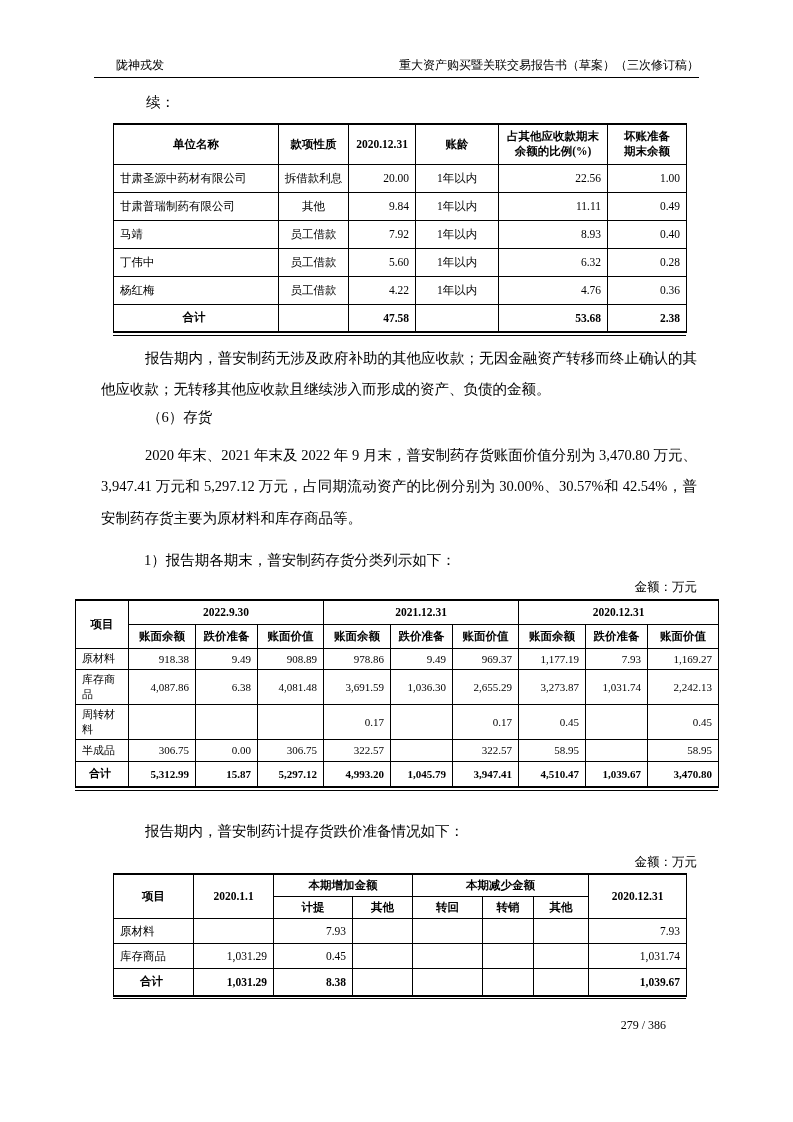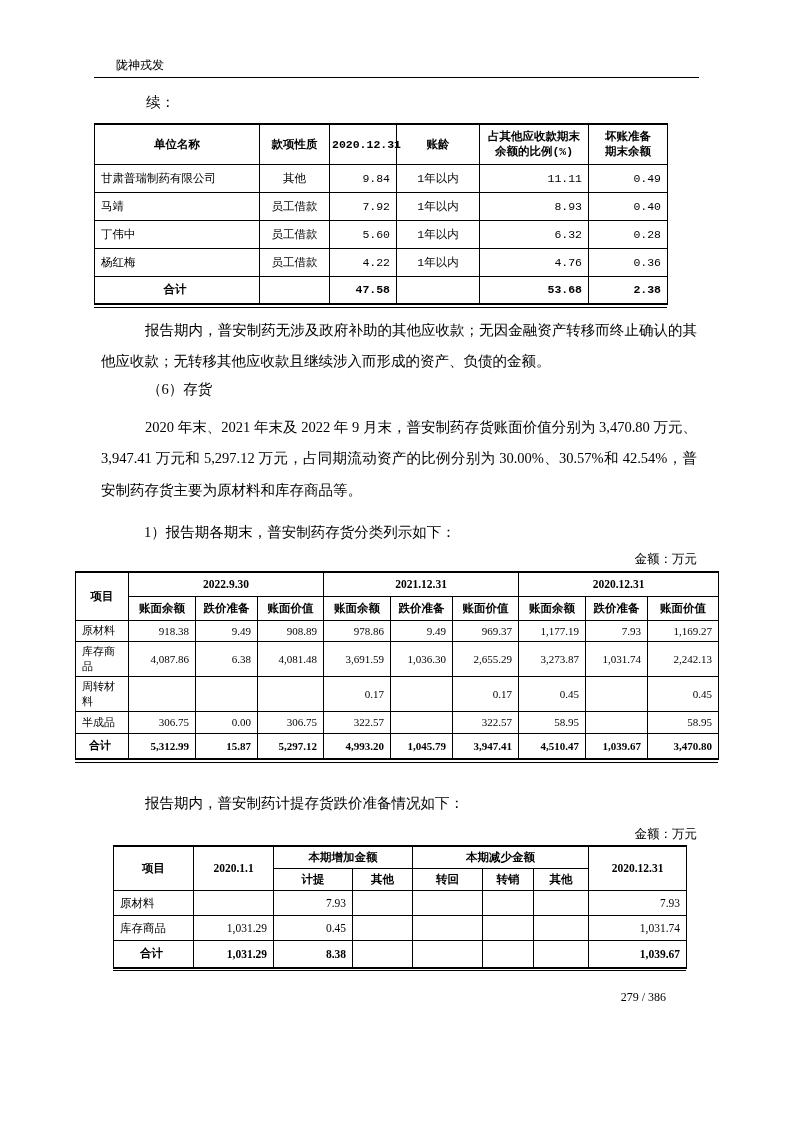--- a/index.html
+++ b/index.html
@@ -90,21 +90,21 @@
     font-size: 11.5px;
     text-align: right;
     padding: 2px 6px 2px 2px;
     overflow: hidden;
   }
   td:first-child { text-align: left; padding-left: 6px; }
   tr.total td { font-weight: bold; }
   tr.total td:first-child { text-align: center; padding-left: 2px; }
 
   
-  .twrap.t1 { margin-top: 12px; width: 573px; font-family: Liberation Mono, monospace; }
+  .twrap.t1 { margin-top: 12px; margin-left: 19px; width: 573px; }
   .t1 th { height: 40px; }
   .t1 td { height: 28px; }
   .t1 td:nth-child(2), .t1 td:nth-child(4) { text-align: center; padding: 2px; }
 
   
   .twrap.t2 { margin-top: 4px; margin-left: -19px; width: 643px; }
   .t2 th { height: 24px; }
   .t2 td { height: 21.5px; font-size: 11px; }
   .t2 tr.total td { height: 26px; }
 
@@ -123,20 +123,21 @@
     font-weight: normal;
   }
 </style>
 </head>
 <body>
 
 <div class="page">
 
   <div class="doc-header">
     <span class="left">陇神戎发</span>
+    <span class="right">重大资产购买暨关联交易报告书（草案）（三次修订稿）</span>
   </div>
 
   <p class="cont-label">续：</p>
 
   <div class="twrap t1">
     <table class="t1">
       <colgroup>
         <col style="width:165px">
           <col style="width:70px">
           <col style="width:67px">
@@ -150,20 +151,28 @@
           <th>款项性质</th>
           <th>2020.12.31</th>
           <th>账龄</th>
           <th>占其他应收款期末
 余额的比例(%)</th>
           <th>坏账准备
 期末余额</th>
         </tr>
       </thead>
       <tbody>
+          <tr>
+            <td>甘肃圣源中药材有限公司</td>
+            <td>拆借款利息</td>
+            <td>20.00</td>
+            <td>1年以内</td>
+            <td>22.56</td>
+            <td>1.00</td>
+          </tr>
           <tr>
             <td>甘肃普瑞制药有限公司</td>
             <td>其他</td>
             <td>9.84</td>
             <td>1年以内</td>
             <td>11.11</td>
             <td>0.49</td>
           </tr>
           <tr>
             <td>马靖</td>

